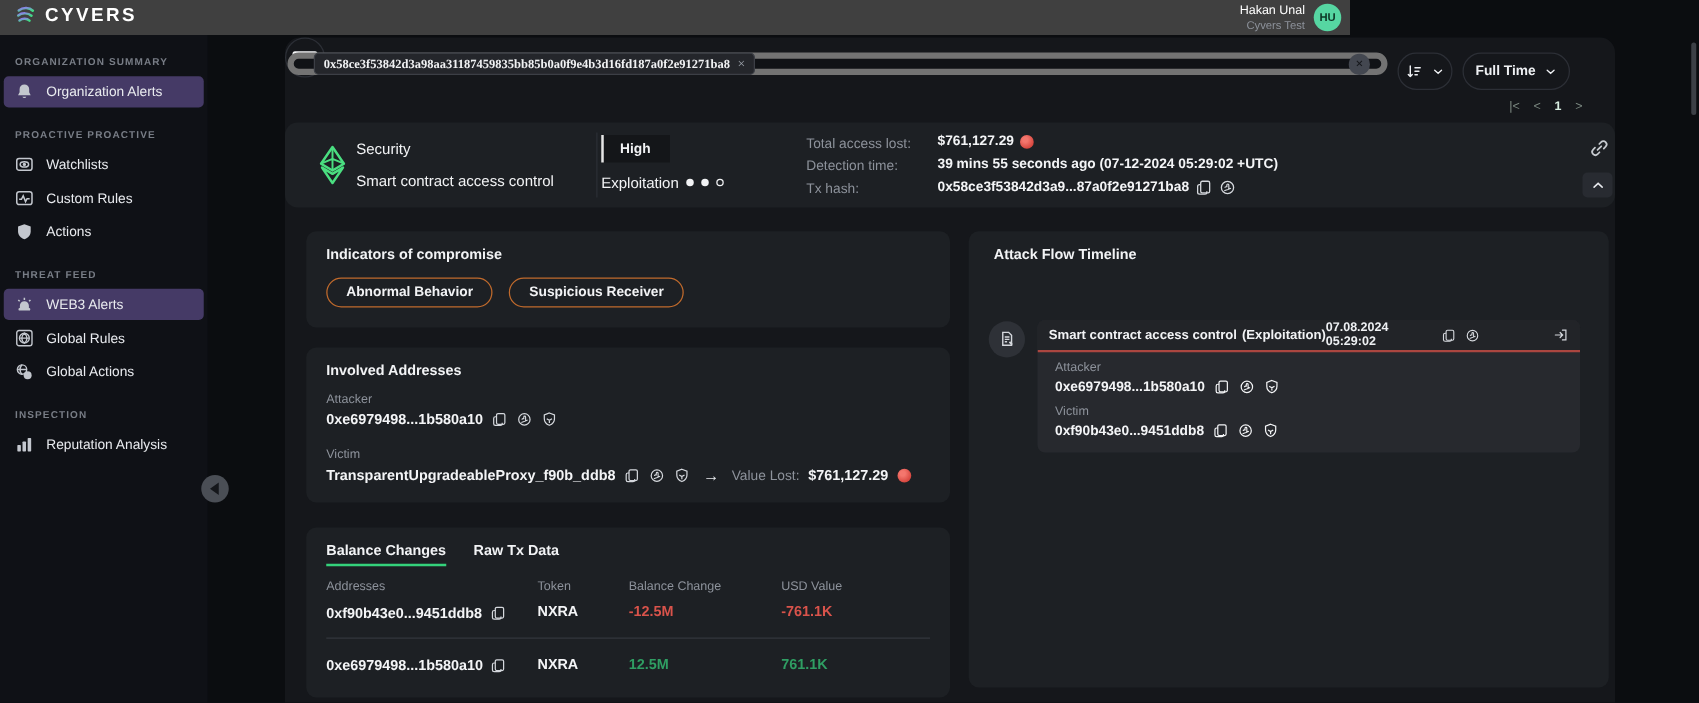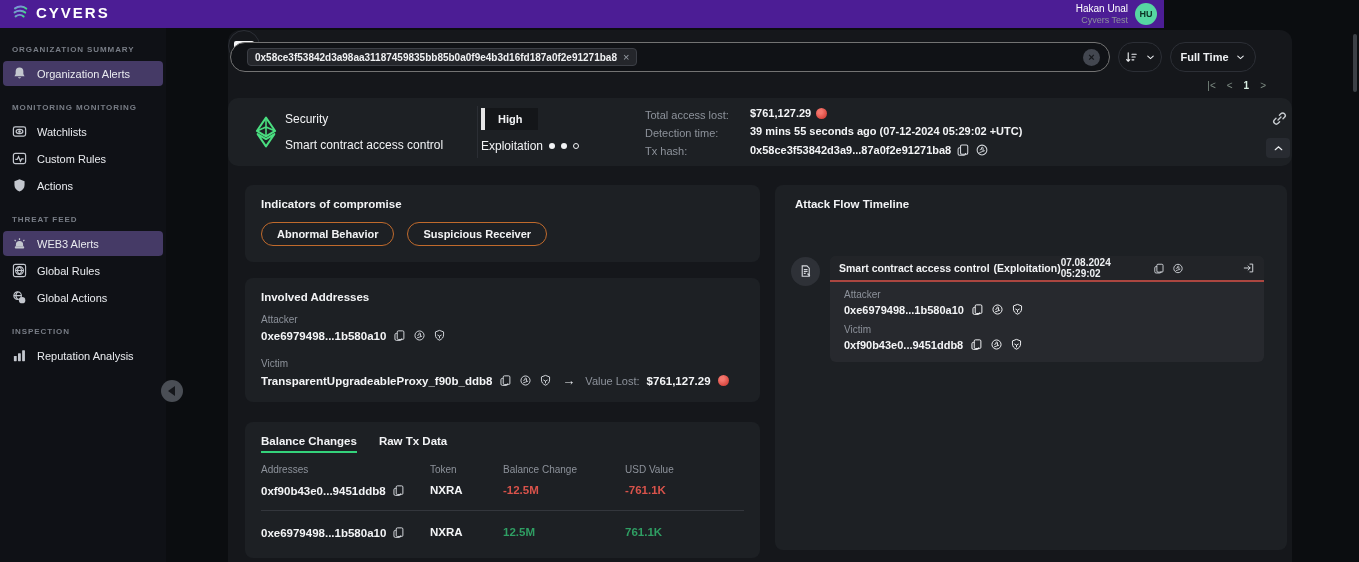--- a/index.html
+++ b/index.html
@@ -1,21 +1,21 @@
 <!DOCTYPE html>
 <html><head>
 <meta charset="utf-8">
 <style>
   * { margin:0; padding:0; box-sizing:border-box; }
   html,body { width:1359px; height:562px; background:#0b0d10; overflow:hidden;
     font-family:"Liberation Sans","DejaVu Sans",sans-serif; color:#f2f3f5; }
   svg { display:block; }
 
   
-  #topbar { position:absolute; left:0; top:0; width:1164px; height:28px; background:#4c1d95; z-index:5; }
+  #topbar { position:absolute; left:0; top:0; width:1080px; height:28px; background:#404040; z-index:5; }
   .brand { position:absolute; left:10px; top:4px; display:flex; align-items:center; gap:6px; }
   .brand-text { font-size:15px; font-weight:bold; letter-spacing:2px; color:#ffffff; }
   .user-block { position:absolute; right:36px; top:2px; text-align:right; }
   .user-name { font-size:10px; font-weight:normal; color:#ffffff; line-height:13px; }
   .user-org { font-size:9px; color:#8d929b; line-height:10px; }
   .avatar { position:absolute; right:7px; top:3px; width:22px; height:22px; border-radius:50%;
     background:#56d6a2; color:#0c3324; font-size:9px; font-weight:bold;
     display:flex; align-items:center; justify-content:center; }
 
   
@@ -28,22 +28,22 @@
   #collapse-btn { position:absolute; left:161px; top:380px; width:22px; height:22px; border-radius:50%;
     background:#4a4e55; display:flex; align-items:center; justify-content:center; z-index:6; }
   #collapse-btn:after { content:""; border:5px solid transparent; border-right:7px solid #15171b; margin-left:-6px; }
 
   
   #main-panel { position:absolute; left:228px; top:30px; width:1064px; height:532px;
     background:#15171b; border-radius:12px 12px 0 0; }
   #scrollbar { position:absolute; right:2px; top:34px; width:4px; height:58px; border-radius:2px; background:#3c4046; }
 
   
-  #search-pill { position:absolute; left:2px; top:12px; width:880px; height:30px;
-    border:1px solid #737373; border-radius:15px; background:#101216; display:flex; align-items:center; }
+  #search-pill { position:absolute; left:2px; top:12px; width:880px; height:18px;
+    border:5px solid #737373; border-radius:15px; background:#101216; display:flex; align-items:center;font-family:Liberation Serif, serif; }
   .chip { margin-left:16px; display:flex; align-items:center; gap:6px; background:#24262b;
     border:1px solid #3c3f46; border-radius:4px; padding:2px 7px; font-size:10px; font-weight:bold; color:#f0f1f3; }
   .chip .x { color:#9aa0a8; font-weight:normal; font-size:11px; cursor:pointer; }
   #search-clear { margin-left:auto; margin-right:9px; width:17px; height:17px; border-radius:50%;
     background:#434750; color:#15171b; font-size:11px; font-weight:bold; display:flex; align-items:center; justify-content:center; }
   .round-btn { position:absolute; top:12px; height:30px; border:1px solid #2c2f36; border-radius:15px;
     background:#15171b; display:flex; align-items:center; justify-content:center; gap:6px; color:#eef0f3; }
   #sort-btn { left:890px; width:44px; }
   #fulltime-btn { left:942px; width:86px; font-size:11px; font-weight:bold; }
   #csv-btn { left:1034px; top:11px; width:32px; height:32px; border:1px solid #2c2f36; border-radius:50%;
@@ -54,21 +54,21 @@
   #pagination .pg { cursor:pointer; }
   #pagination .page-num { color:#d9efe3; font-weight:bold; }
 
   
   #alert-card { position:absolute; left:0; top:68px; width:1064px; height:68px; background:#1d2024; border-radius:10px; }
   #alert-card .eth { position:absolute; left:22px; top:17px; }
   .alert-cat { position:absolute; left:57px; top:14px; font-size:12px; color:#f2f3f5; }
   .alert-type { position:absolute; left:57px; top:40px; font-size:12px; color:#f2f3f5; }
   .vdiv { position:absolute; left:249px; top:8px; width:1px; height:52px; background:#2b2e34; }
   #high-badge { position:absolute; left:253px; top:10px; height:22px; display:flex; align-items:center;
-    background:#141619; padding:0 16px 0 13px; font-size:11px; font-weight:bold; border-left:4px solid #e5e5e5; }
+    background:#141619; padding:0 16px 0 13px; font-size:11px; font-weight:bold; border-left:2px solid #e5e5e5; }
   .phase-row { position:absolute; left:253px; top:41px; display:flex; align-items:center; gap:6px; font-size:12px; }
   .dot { width:6px; height:6px; border-radius:50%; background:#f2f3f5; }
   .dot.empty { background:transparent; border:1px solid #f2f3f5; }
   .field-label { position:absolute; left:417px; font-size:11px; color:#8d929b; }
   .field-value { position:absolute; left:522px; font-size:11px; font-weight:bold; color:#f4f5f7; display:flex; align-items:center; gap:5px; }
   .alert-disc { width:11px; height:11px; border-radius:50%; flex:none;
     background:radial-gradient(circle at 38% 35%, #f4766d 20%, #d84840 70%); }
   #link-btn { position:absolute; left:1043px; top:12px; color:#c6cacf; cursor:pointer; }
   #collapse-card-btn { position:absolute; left:1038px; top:40px; width:24px; height:20px; border-radius:4px;
     background:#282b31; display:flex; align-items:center; justify-content:center; color:#e8eaee; }
@@ -210,21 +210,21 @@
 </div>
 
 <div id="sidebar">
   <div class="side-heading">ORGANIZATION SUMMARY</div>
   <div class="side-item active">
     <svg class="ic" viewBox="0 0 16 16">
         <use href="#i-bell"></use>
       </svg>
     <span>Organization Alerts</span>
   </div>
-  <div class="side-heading">MONITORING MONITORING</div>
+  <div class="side-heading">PROACTIVE PROACTIVE</div>
   <div class="side-item">
     <svg class="ic" viewBox="0 0 16 16">
         <use href="#i-eye"></use>
       </svg>
     <span>Watchlists</span>
   </div>
   <div class="side-item">
     <svg class="ic" viewBox="0 0 16 16">
         <use href="#i-pulse"></use>
       </svg>

